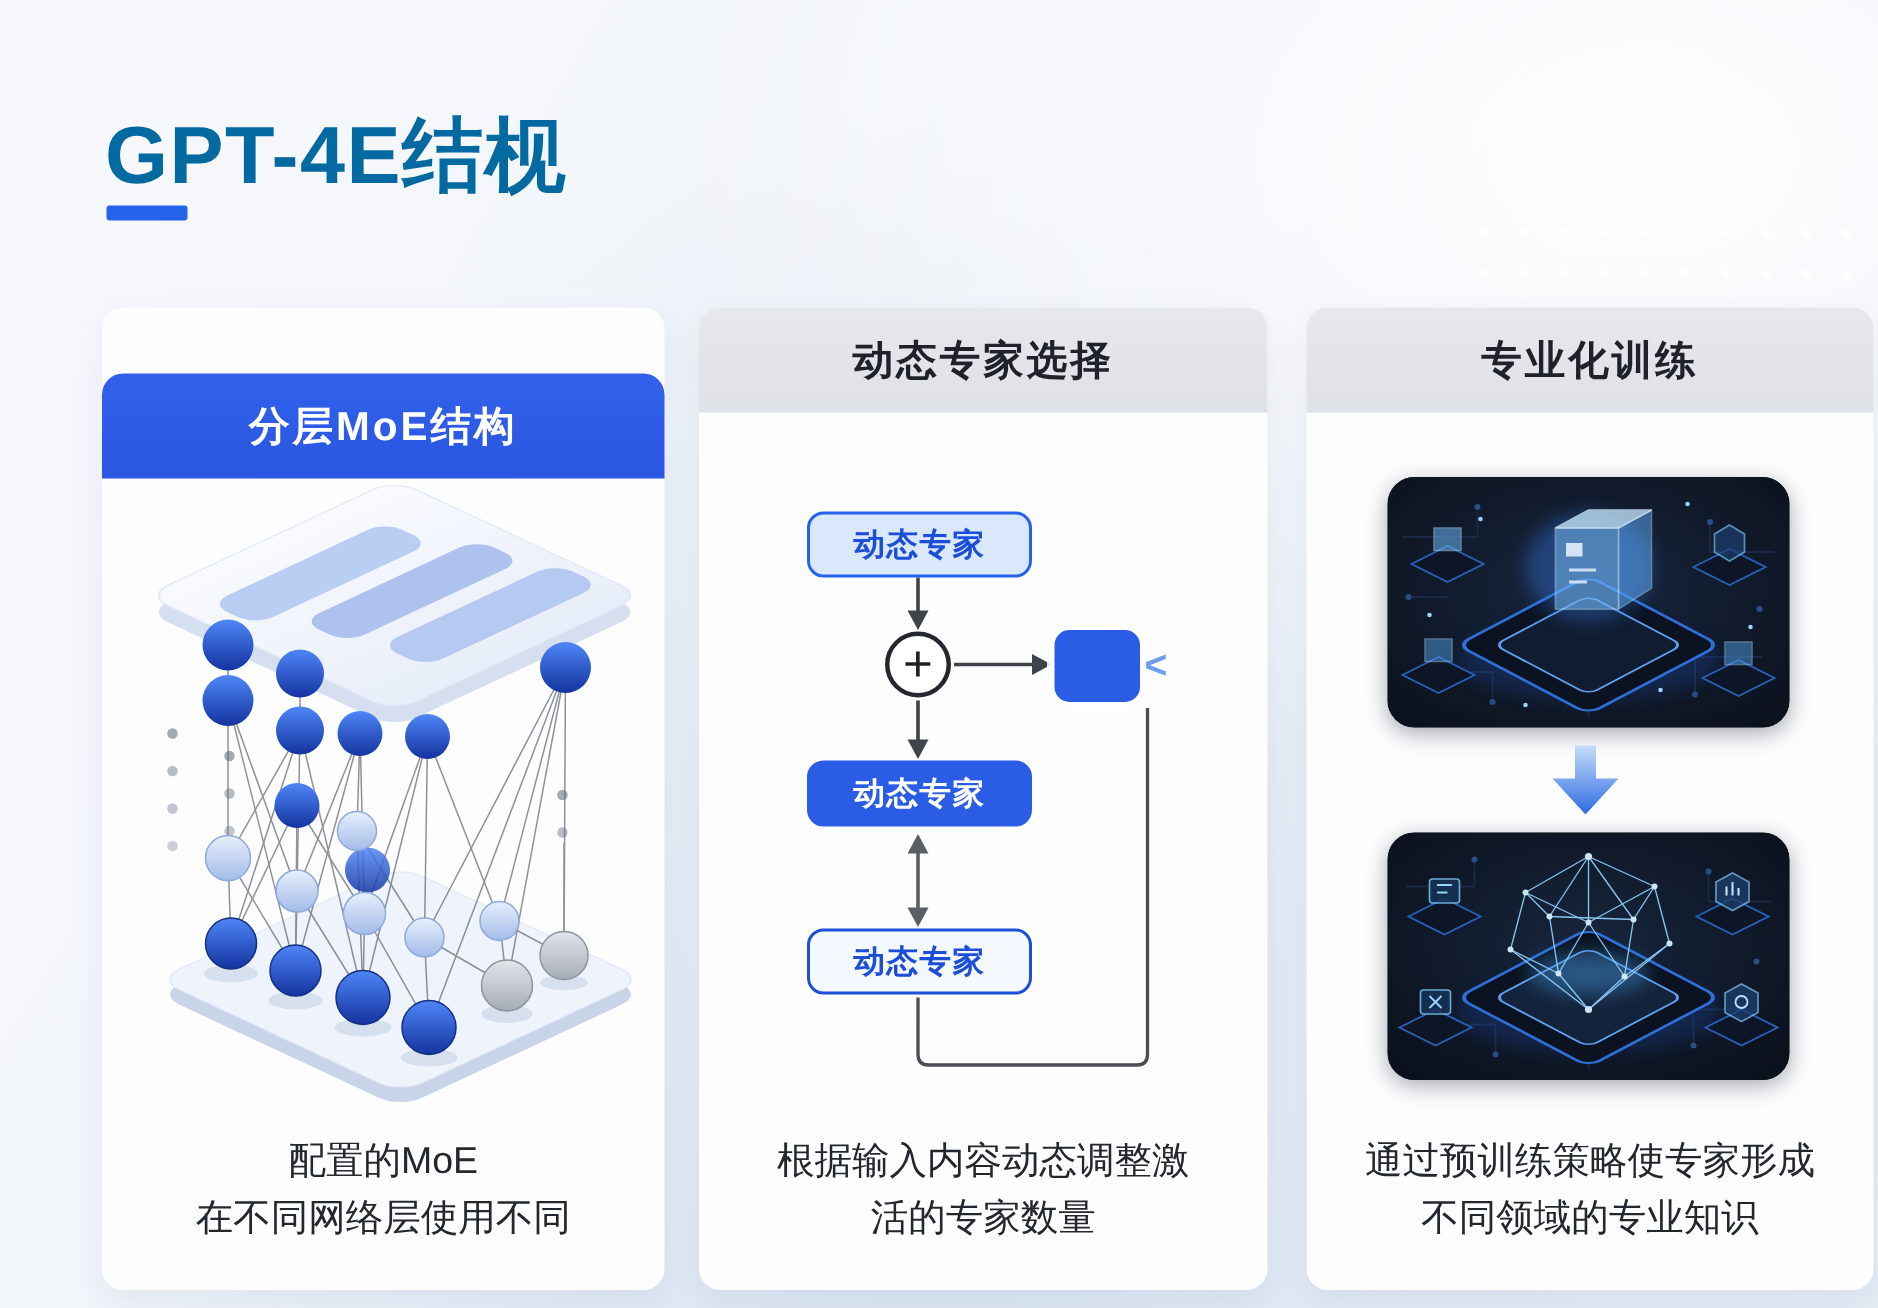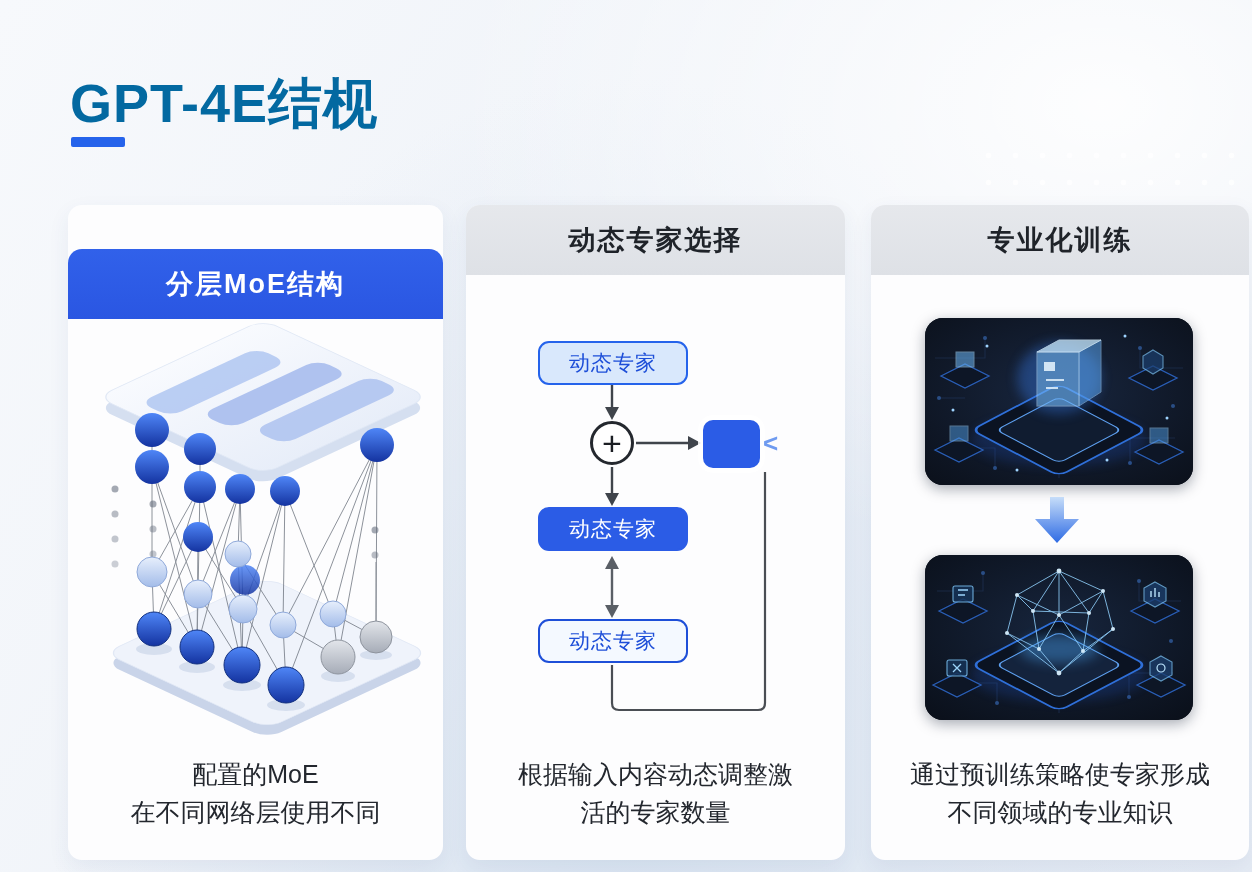--- a/index.html
+++ b/index.html
@@ -43,21 +43,21 @@
   .caption {
     position:absolute; left:8px; right:8px; top:550px; text-align:center;
     font-size:25px; line-height:38px; color:#23272e; font-weight:500;
   }
   
   .flow { position:absolute; left:0; top:70px; width:379px; height:460px; }
   .flow svg.lines { position:absolute; left:0; top:0; }
   .fbox {
     position:absolute; left:72px; width:150px; height:44px;
     border-radius:11px; display:flex; align-items:center; justify-content:center;
-    font-size:21px; font-weight:400; letter-spacing:1px;
+    font-size:21px; font-weight:700; letter-spacing:1px;
   }
   .fbox-light { background:#d9e8fc; border:2.5px solid #2563eb; color:#1d4ed8; }
   .fbox-white { background:#f4f9ff; border:2.5px solid #1e4fd8; color:#1d4ed8; }
   .fbox-solid { background:#2b5ce6; border:2.5px solid #2b5ce6; color:#fff; }
   #fbox1 { top:66px; }
   #fbox2 { top:232px; }
   #fbox3 { top:344px; }
   .sum-circle {
     position:absolute; left:124px; top:146px; width:44px; height:44px;
     background:#fff; border:3px solid #24282e; border-radius:50%;

